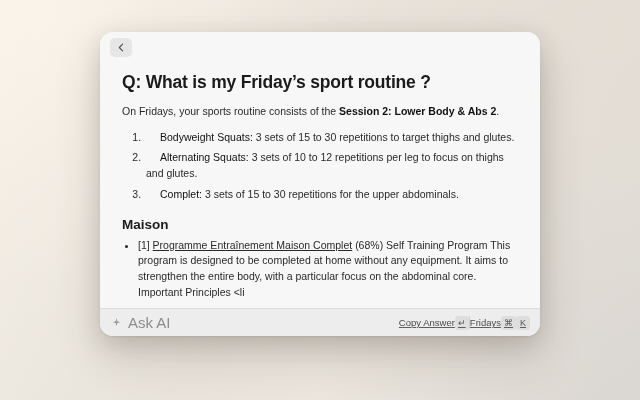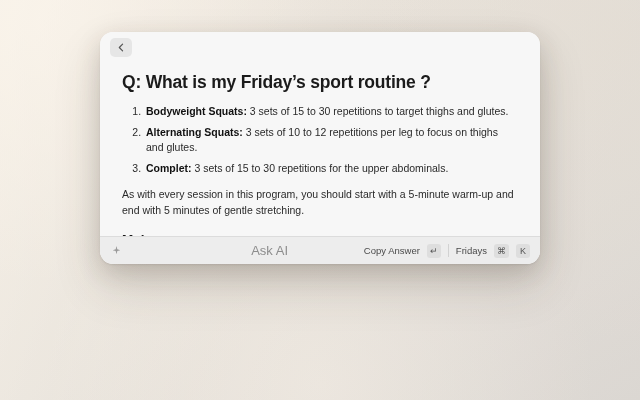--- a/index.html
+++ b/index.html
@@ -19,21 +19,21 @@
   }
   .bg-tint {
     position: absolute; inset: 0;
     background: linear-gradient(115deg, rgba(255,250,240,0.55) 0%, rgba(233,226,216,0.1) 45%, rgba(214,211,208,0.35) 100%);
     pointer-events: none;
   }
 
   .window {
     position: absolute;
     left: 100px; top: 32px;
-    width: 440px; height: 232px;
+    width: 440px; height: 304px;
     background: #f7f7f7;
     border-radius: 13px;
     box-shadow:
       0 1px 2px rgba(0,0,0,0.08),
       0 8px 24px rgba(60,50,40,0.18),
       0 22px 48px rgba(60,50,40,0.16);
     overflow: hidden;
     display: flex;
     flex-direction: column;
   }
@@ -80,21 +80,21 @@
   p.body b { font-weight: bold; color: #111; }
 
   ol.exercises {
     margin: 0 0 10px 0;
     padding-left: 22px;
     font-size: 10.5px;
     line-height: 1.5;
     color: #2a2a2a;
   }
   ol.exercises li { margin-bottom: 5px; padding-left: 2px; }
-  ol.exercises b { font-weight: bold; color: #111; }
+  ol.exercises b { font-weight: normal; color: #111; margin-left: 14px; }
 
   h2.sources {
     font-size: 13.5px;
     font-weight: bold;
     color: #1b1b1b;
     margin: 14px 0 6px 0;
   }
 
   ul.srclist {
     margin: 0;
@@ -124,26 +124,26 @@
   }
   .ask-wrap { display: flex; align-items: center; gap: 6px; flex: 1 1 auto; }
   .ai-icon {
     width: 12px; height: 12px;
     display: flex; align-items: center; justify-content: center;
     color: #8a8a8a; font-size: 11px; line-height: 1;
   }
   .ask-input {
     border: none; background: transparent; outline: none;
     font-family: "Liberation Sans", sans-serif;
-    font-size: 13px; color: #5e5e5e;
-    width: 160px; padding: 0; text-align: right;
+    font-size: 15px; color: #5e5e5e;
+    width: 160px; padding: 0;
   }
   .ask-input::placeholder { color: #8d8d8d; }
 
-  .foot-right { display: flex; align-items: center; gap: 7px; }
+  .foot-right { display: flex; align-items: center; gap: 0; text-decoration: underline; }
   .foot-label { font-size: 9.5px; color: #4a4a4a; }
   .key {
     min-width: 14px; height: 14px;
     padding: 0 3px;
     border-radius: 3px;
     background: #dedede;
     color: #555;
     font-size: 9px;
     display: inline-flex; align-items: center; justify-content: center;
   }
@@ -165,35 +165,37 @@
           <path d="M7.2 2.4 L3.6 6 L7.2 9.6" stroke="#555" stroke-width="1.3" stroke-linecap="round" stroke-linejoin="round"></path>
         </svg>
       </span>
     </div>
   </div>
 
   <div class="content">
 
     <h1 class="q">Q: What is my Friday’s sport routine ?</h1>
 
+    <p class="body">
+      <span>On Fridays, your sports routine consists of the </span><b>Session 2: Lower Body &amp; Abs 2</b><span>.</span>
+    </p>
 
 
     <ol class="exercises">
       <li>
         <b>Bodyweight Squats:</b><span> 3 sets of 15 to 30 repetitions to target thighs and glutes.</span>
       </li>
       <li>
         <b>Alternating Squats:</b><span> 3 sets of 10 to 12 repetitions per leg to focus on thighs and glutes.</span>
       </li>
       <li>
         <b>Complet:</b><span> 3 sets of 15 to 30 repetitions for the upper abdominals.</span>
       </li>
     </ol>
 
-    <p class="body">As with every session in this program, you should start with a 5-minute warm-up and end with 5 minutes of gentle stretching.</p>
 
     <h2 class="sources">Maison</h2>
 
     <ul class="srclist">
       <li>
         <span>[1]</span>
         <a href="#">Programme Entraînement Maison Complet</a>
         <span class="pct">(68%)</span><span> Self Training Program   This program is designed to be completed at home without any equipment. It aims to strengthen the entire body, with a particular focus on the abdominal core.  Important Principles   &lt;li</span>
       </li>
 

